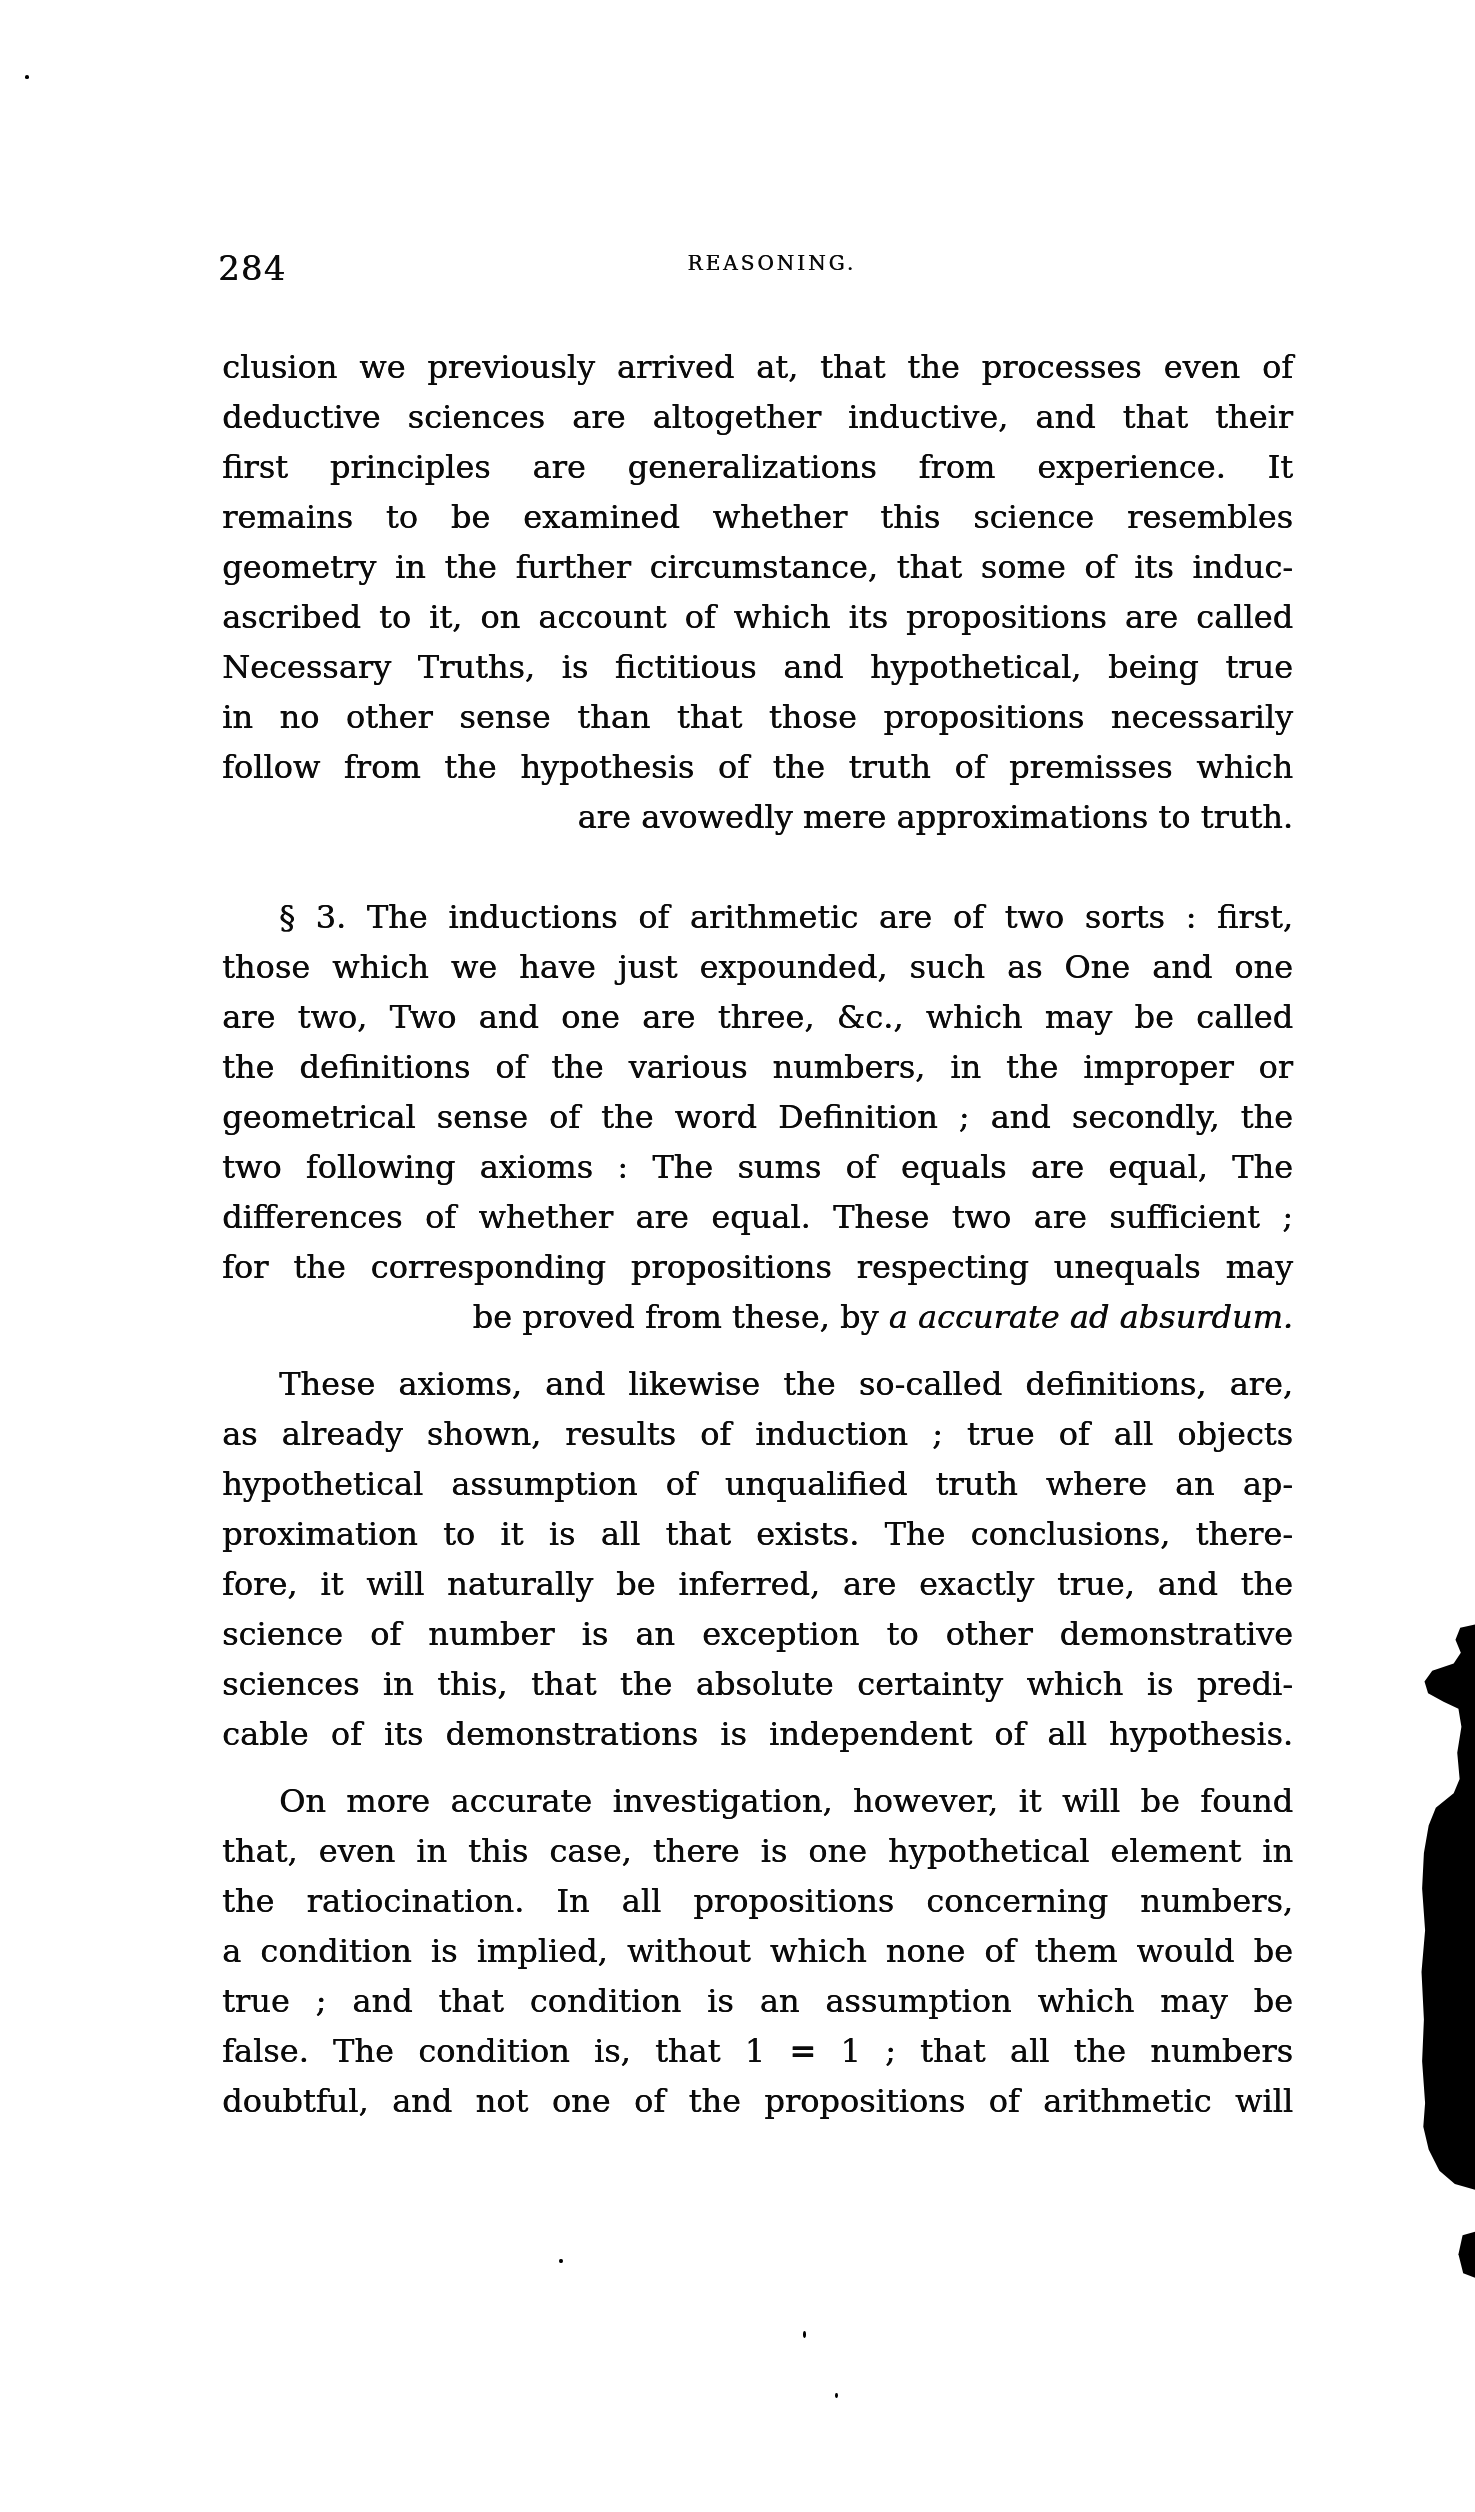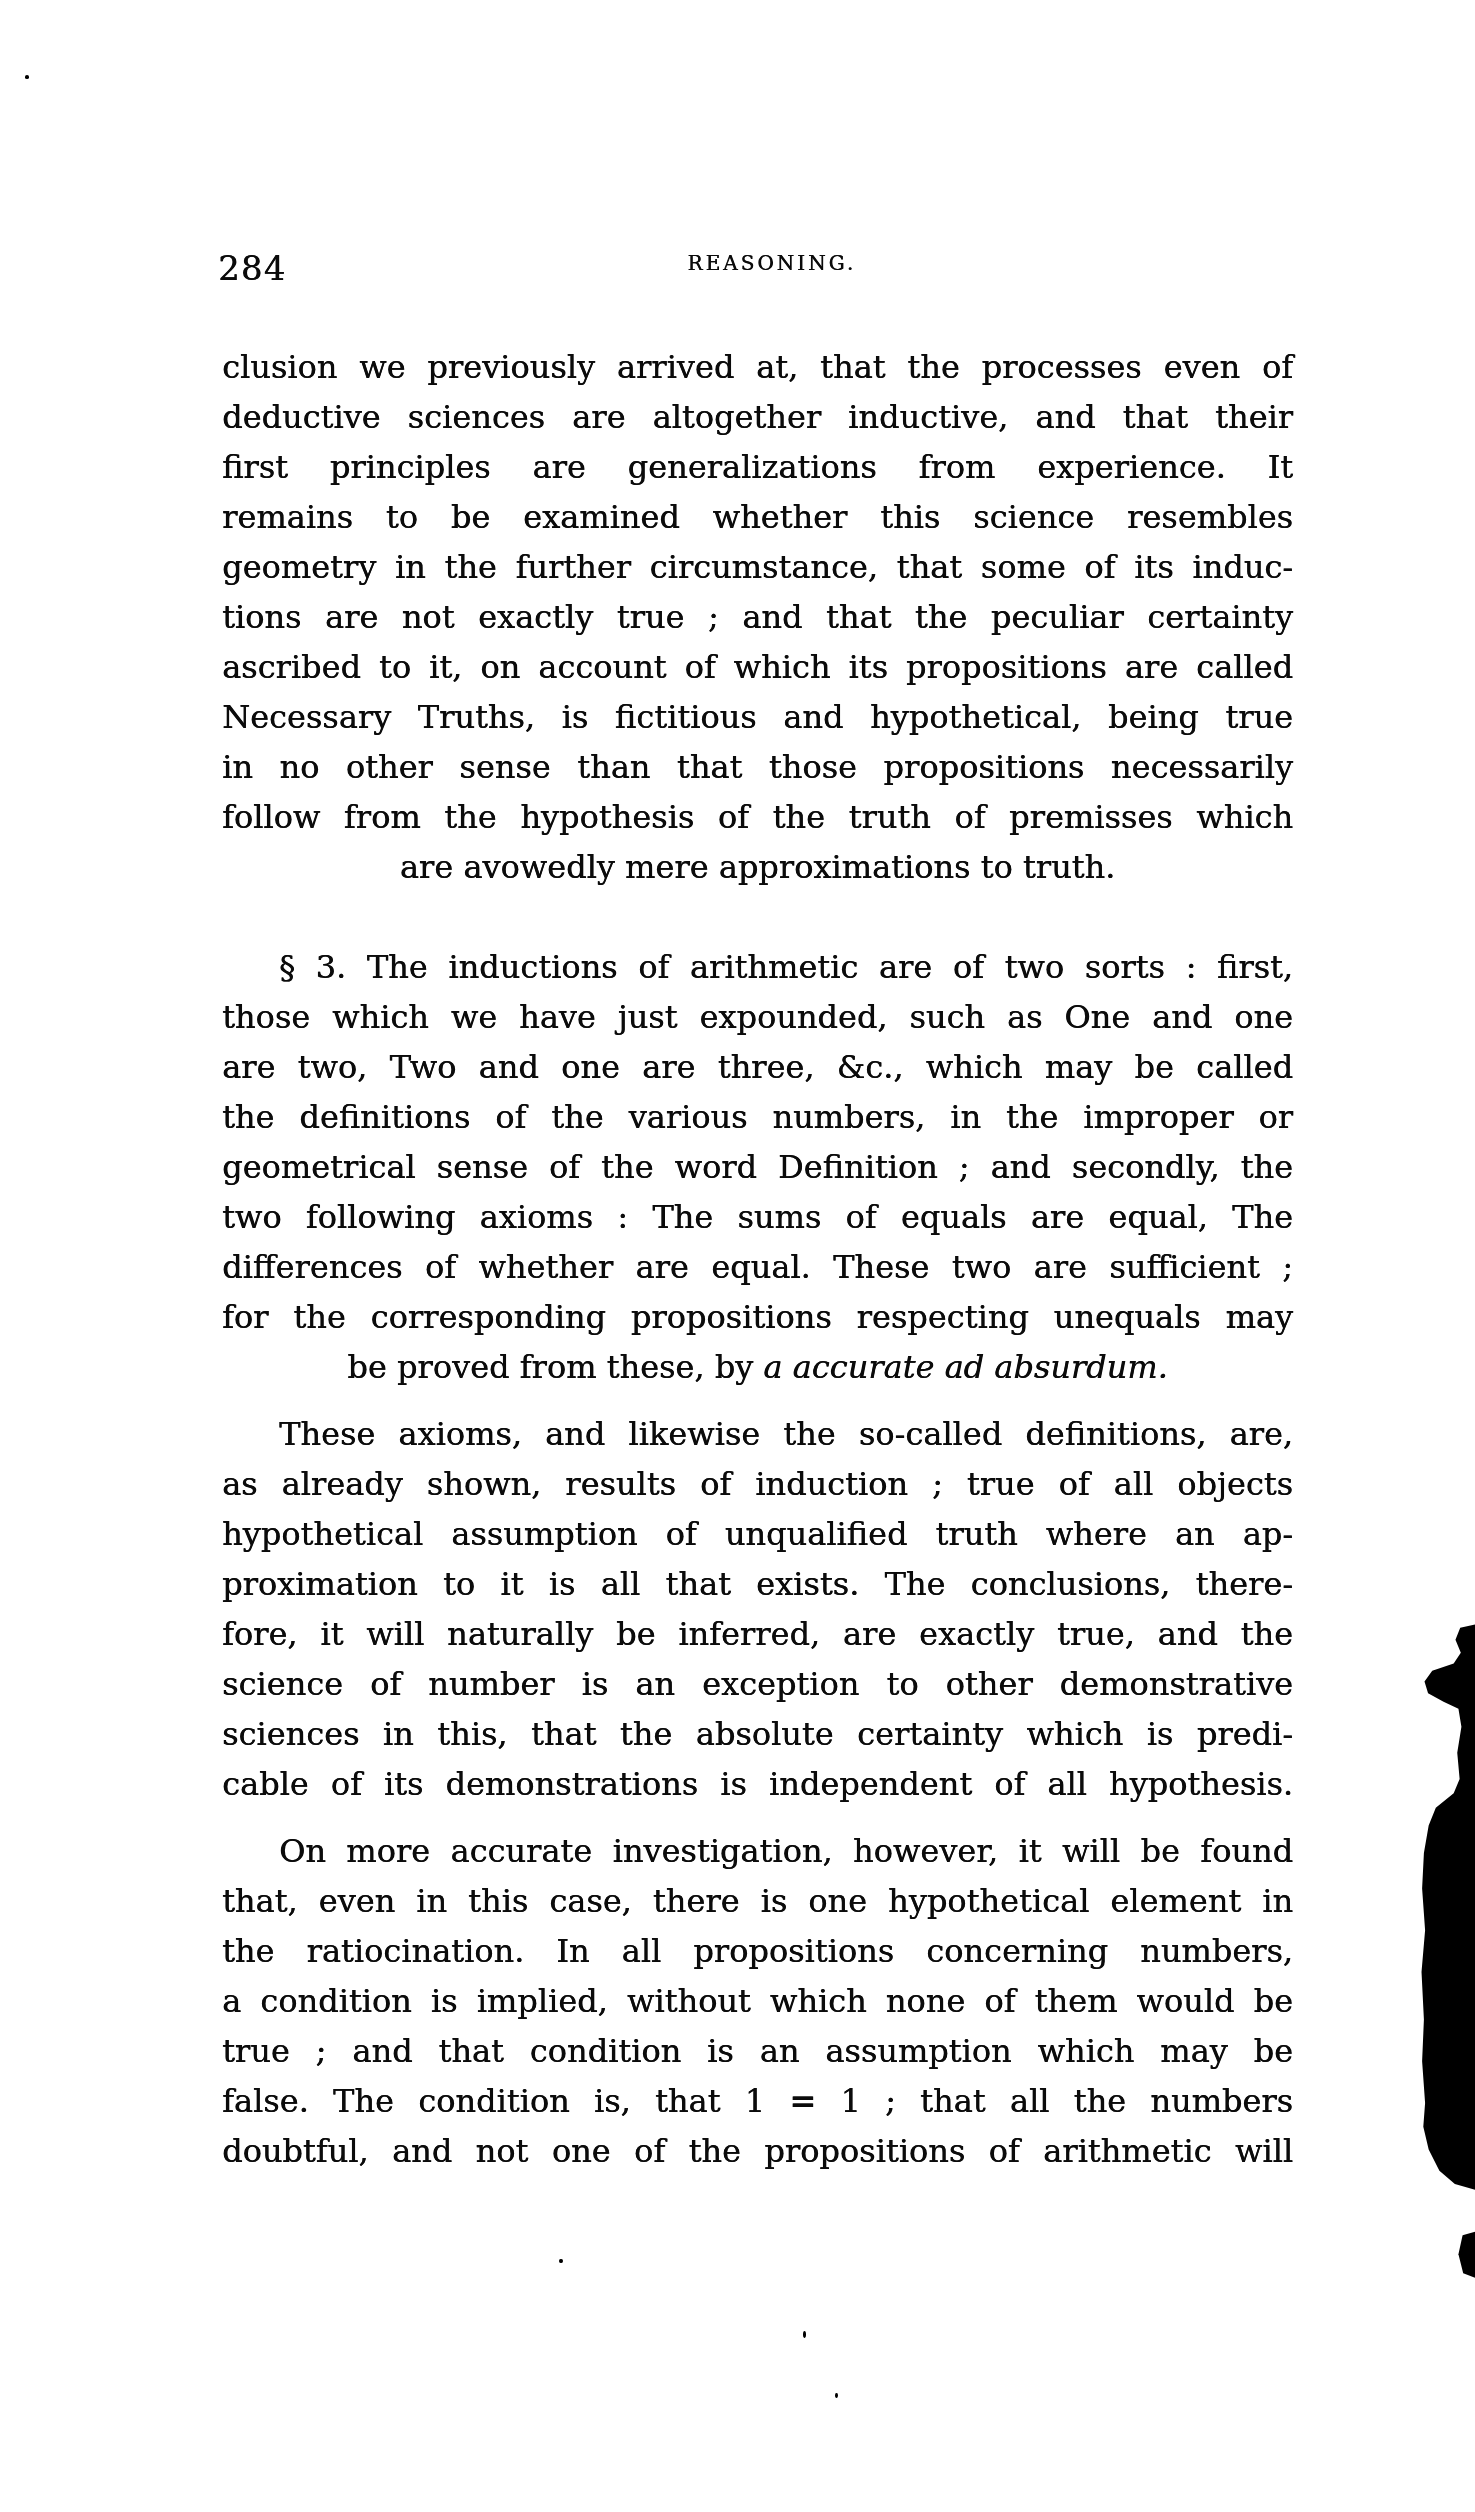--- a/index.html
+++ b/index.html
@@ -41,21 +41,21 @@
     position: absolute;
     left: 205px;
     top: 325px;
     width: 1105px;
     font-size: 32px;
     line-height: 50px;
     text-shadow: 0.4px 0 0 currentColor;
   }
   .para { margin: 17px; }
   .para.gap { margin-top: 50px; }
-  .line { text-align: center; }
+  .line { text-align: right; }
   .line.justify { text-align: justify; text-align-last: justify; }
   .line.indent { padding-left: 57px; }
   .italic { font-style: italic; }
   .bold { font-weight: bold; }
   .artifact-layer {
     position: absolute;
     left: 0; top: 0;
     width: 1476px; height: 2512px;
     pointer-events: none;
   }
@@ -75,21 +75,20 @@
     <span class="running-title">REASONING.</span>
   </div>
 
   <div class="text-block">
       <div class="para">
         <div class="line justify"><span>clusion we previously arrived at, that the processes even of</span></div>
         <div class="line justify"><span>deductive sciences are altogether inductive, and that their</span></div>
         <div class="line justify"><span>first principles are generalizations from experience. It</span></div>
         <div class="line justify"><span>remains to be examined whether this science resembles</span></div>
         <div class="line justify"><span>geometry in the further circumstance, that some of its induc-</span></div>
-        <div class="line justify"><span>tions are not exactly true ; and that the peculiar certainty</span></div>
         <div class="line justify"><span>ascribed to it, on account of which its propositions are called</span></div>
         <div class="line justify"><span>Necessary Truths, is fictitious and hypothetical, being true</span></div>
         <div class="line justify"><span>in no other sense than that those propositions necessarily</span></div>
         <div class="line justify"><span>follow from the hypothesis of the truth of premisses which</span></div>
         <div class="line"><span>are avowedly mere approximations to truth.</span></div>
       </div>
       <div class="para gap">
         <div class="line justify indent"><span>§ 3. The inductions of arithmetic are of two sorts : first,</span></div>
         <div class="line justify"><span>those which we have just expounded, such as One and one</span></div>
         <div class="line justify"><span>are two, Two and one are three, &amp;c., which may be called</span></div>

